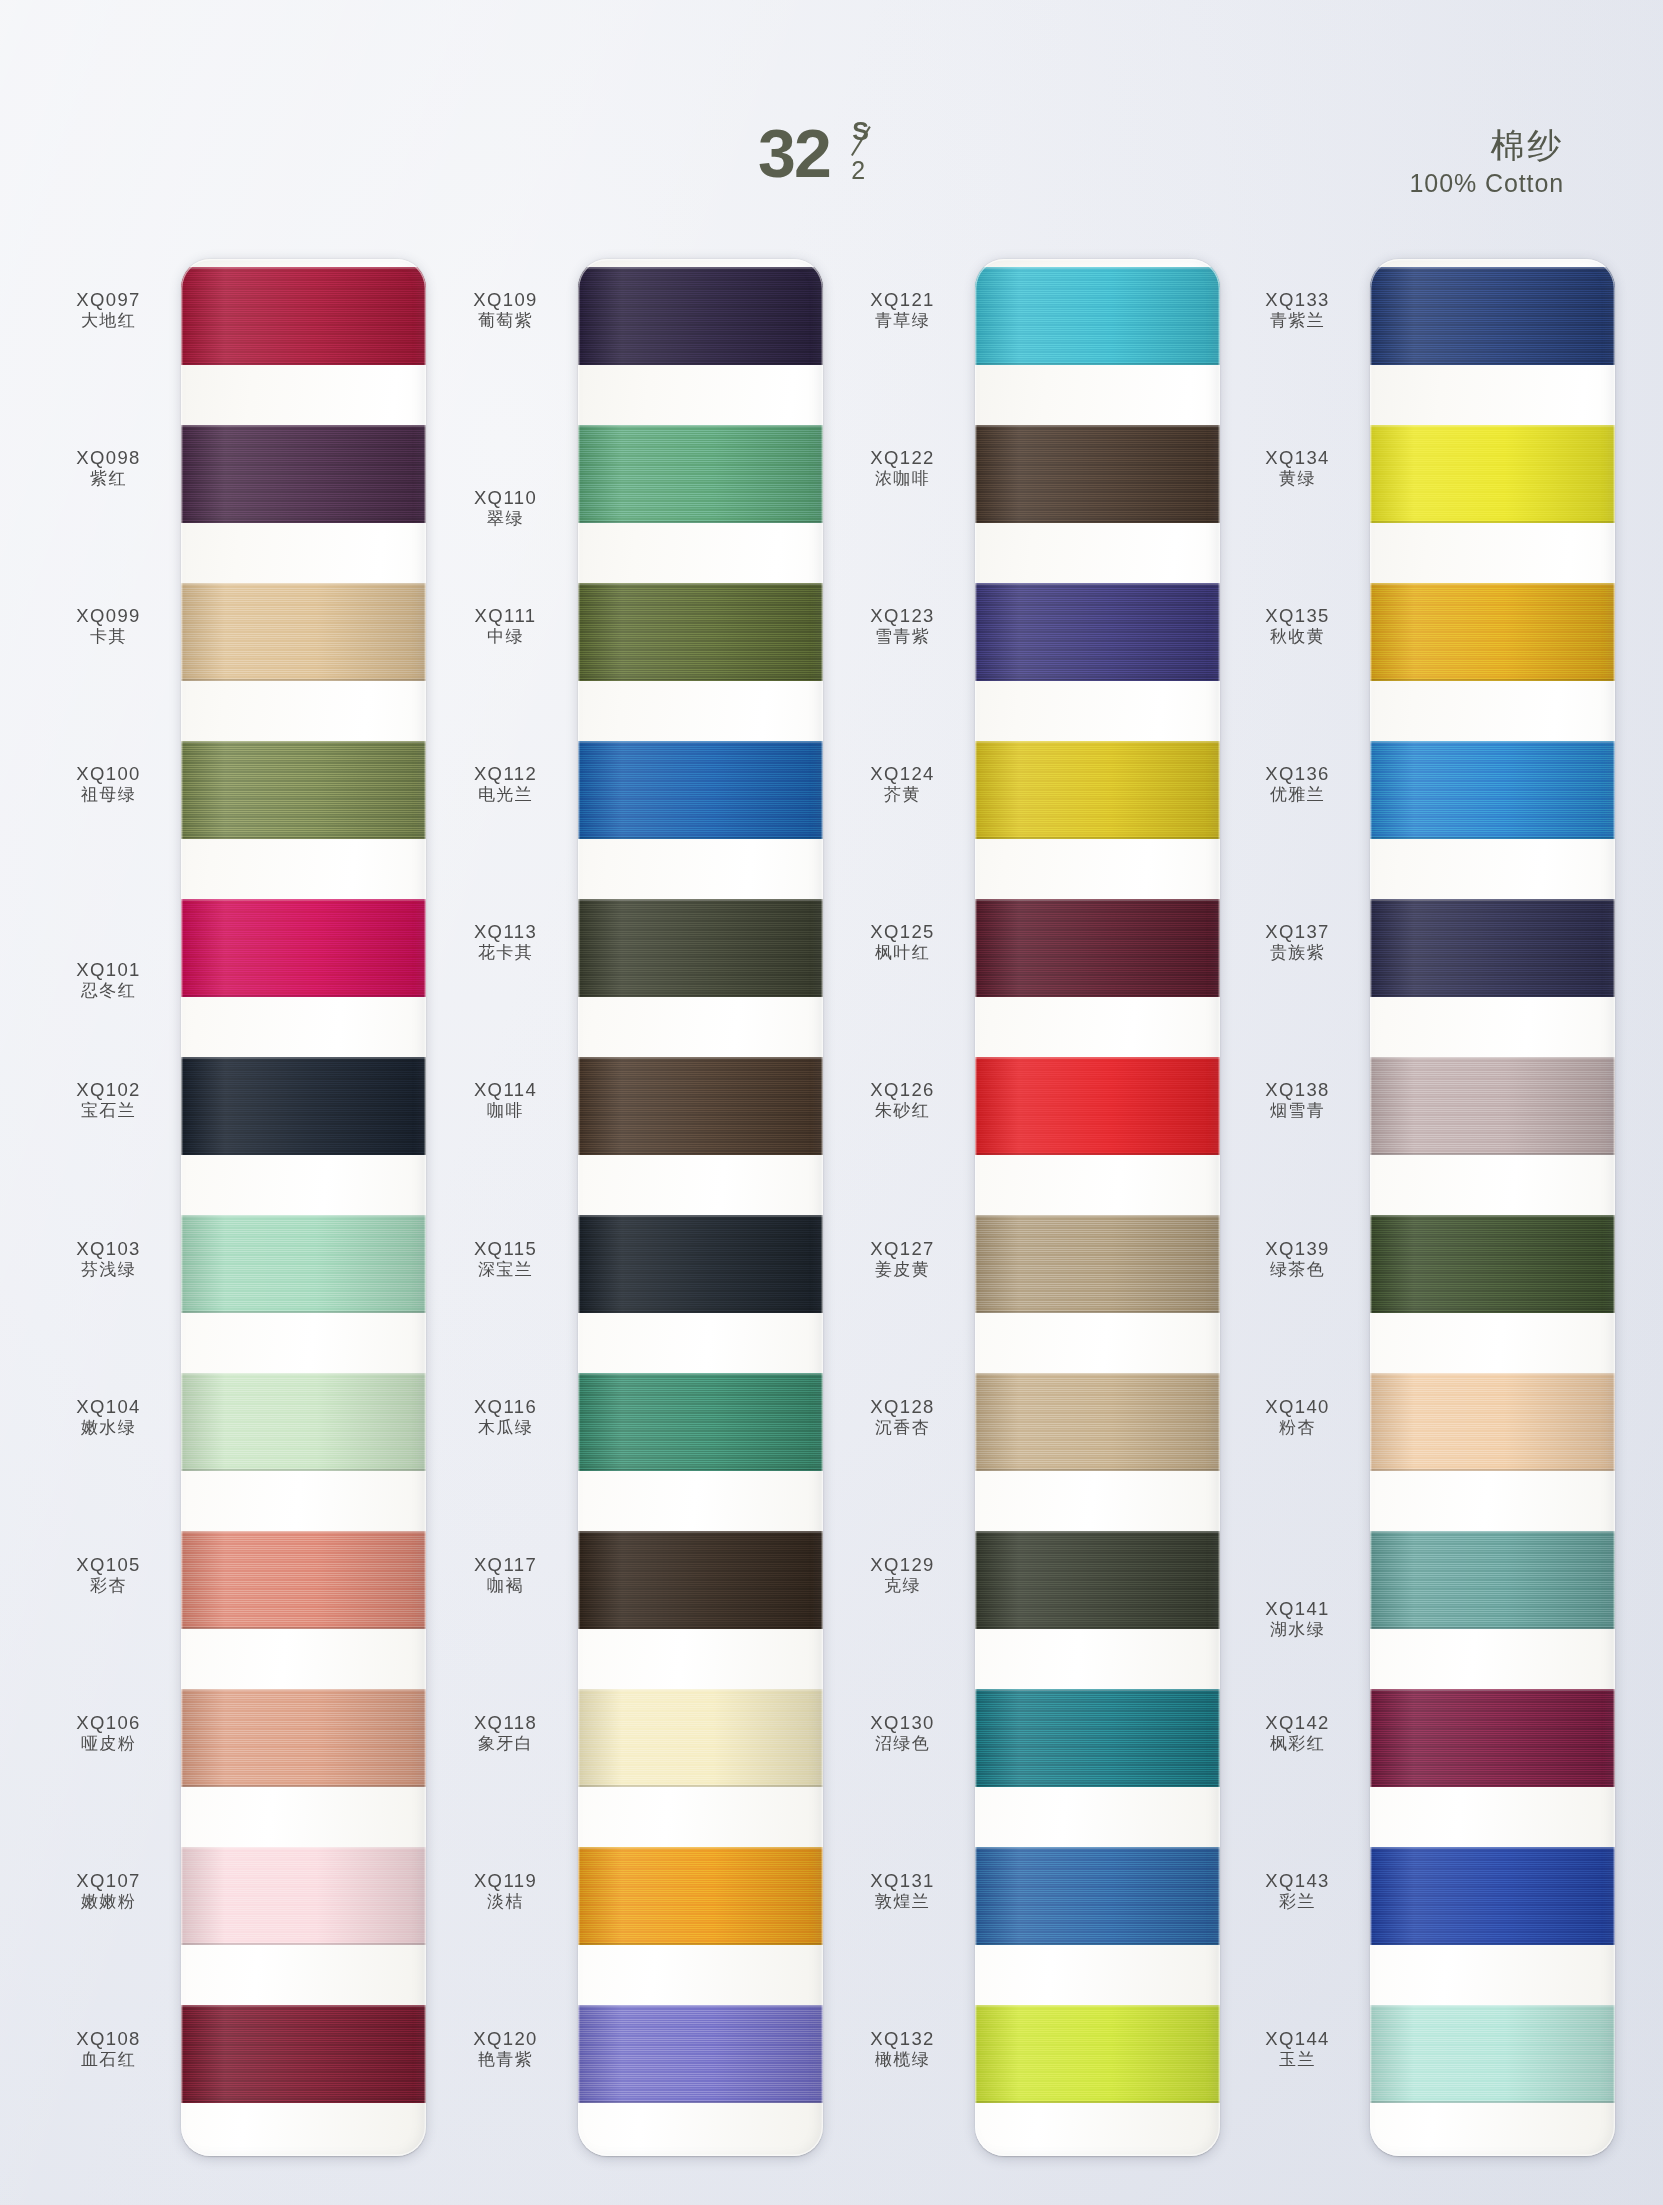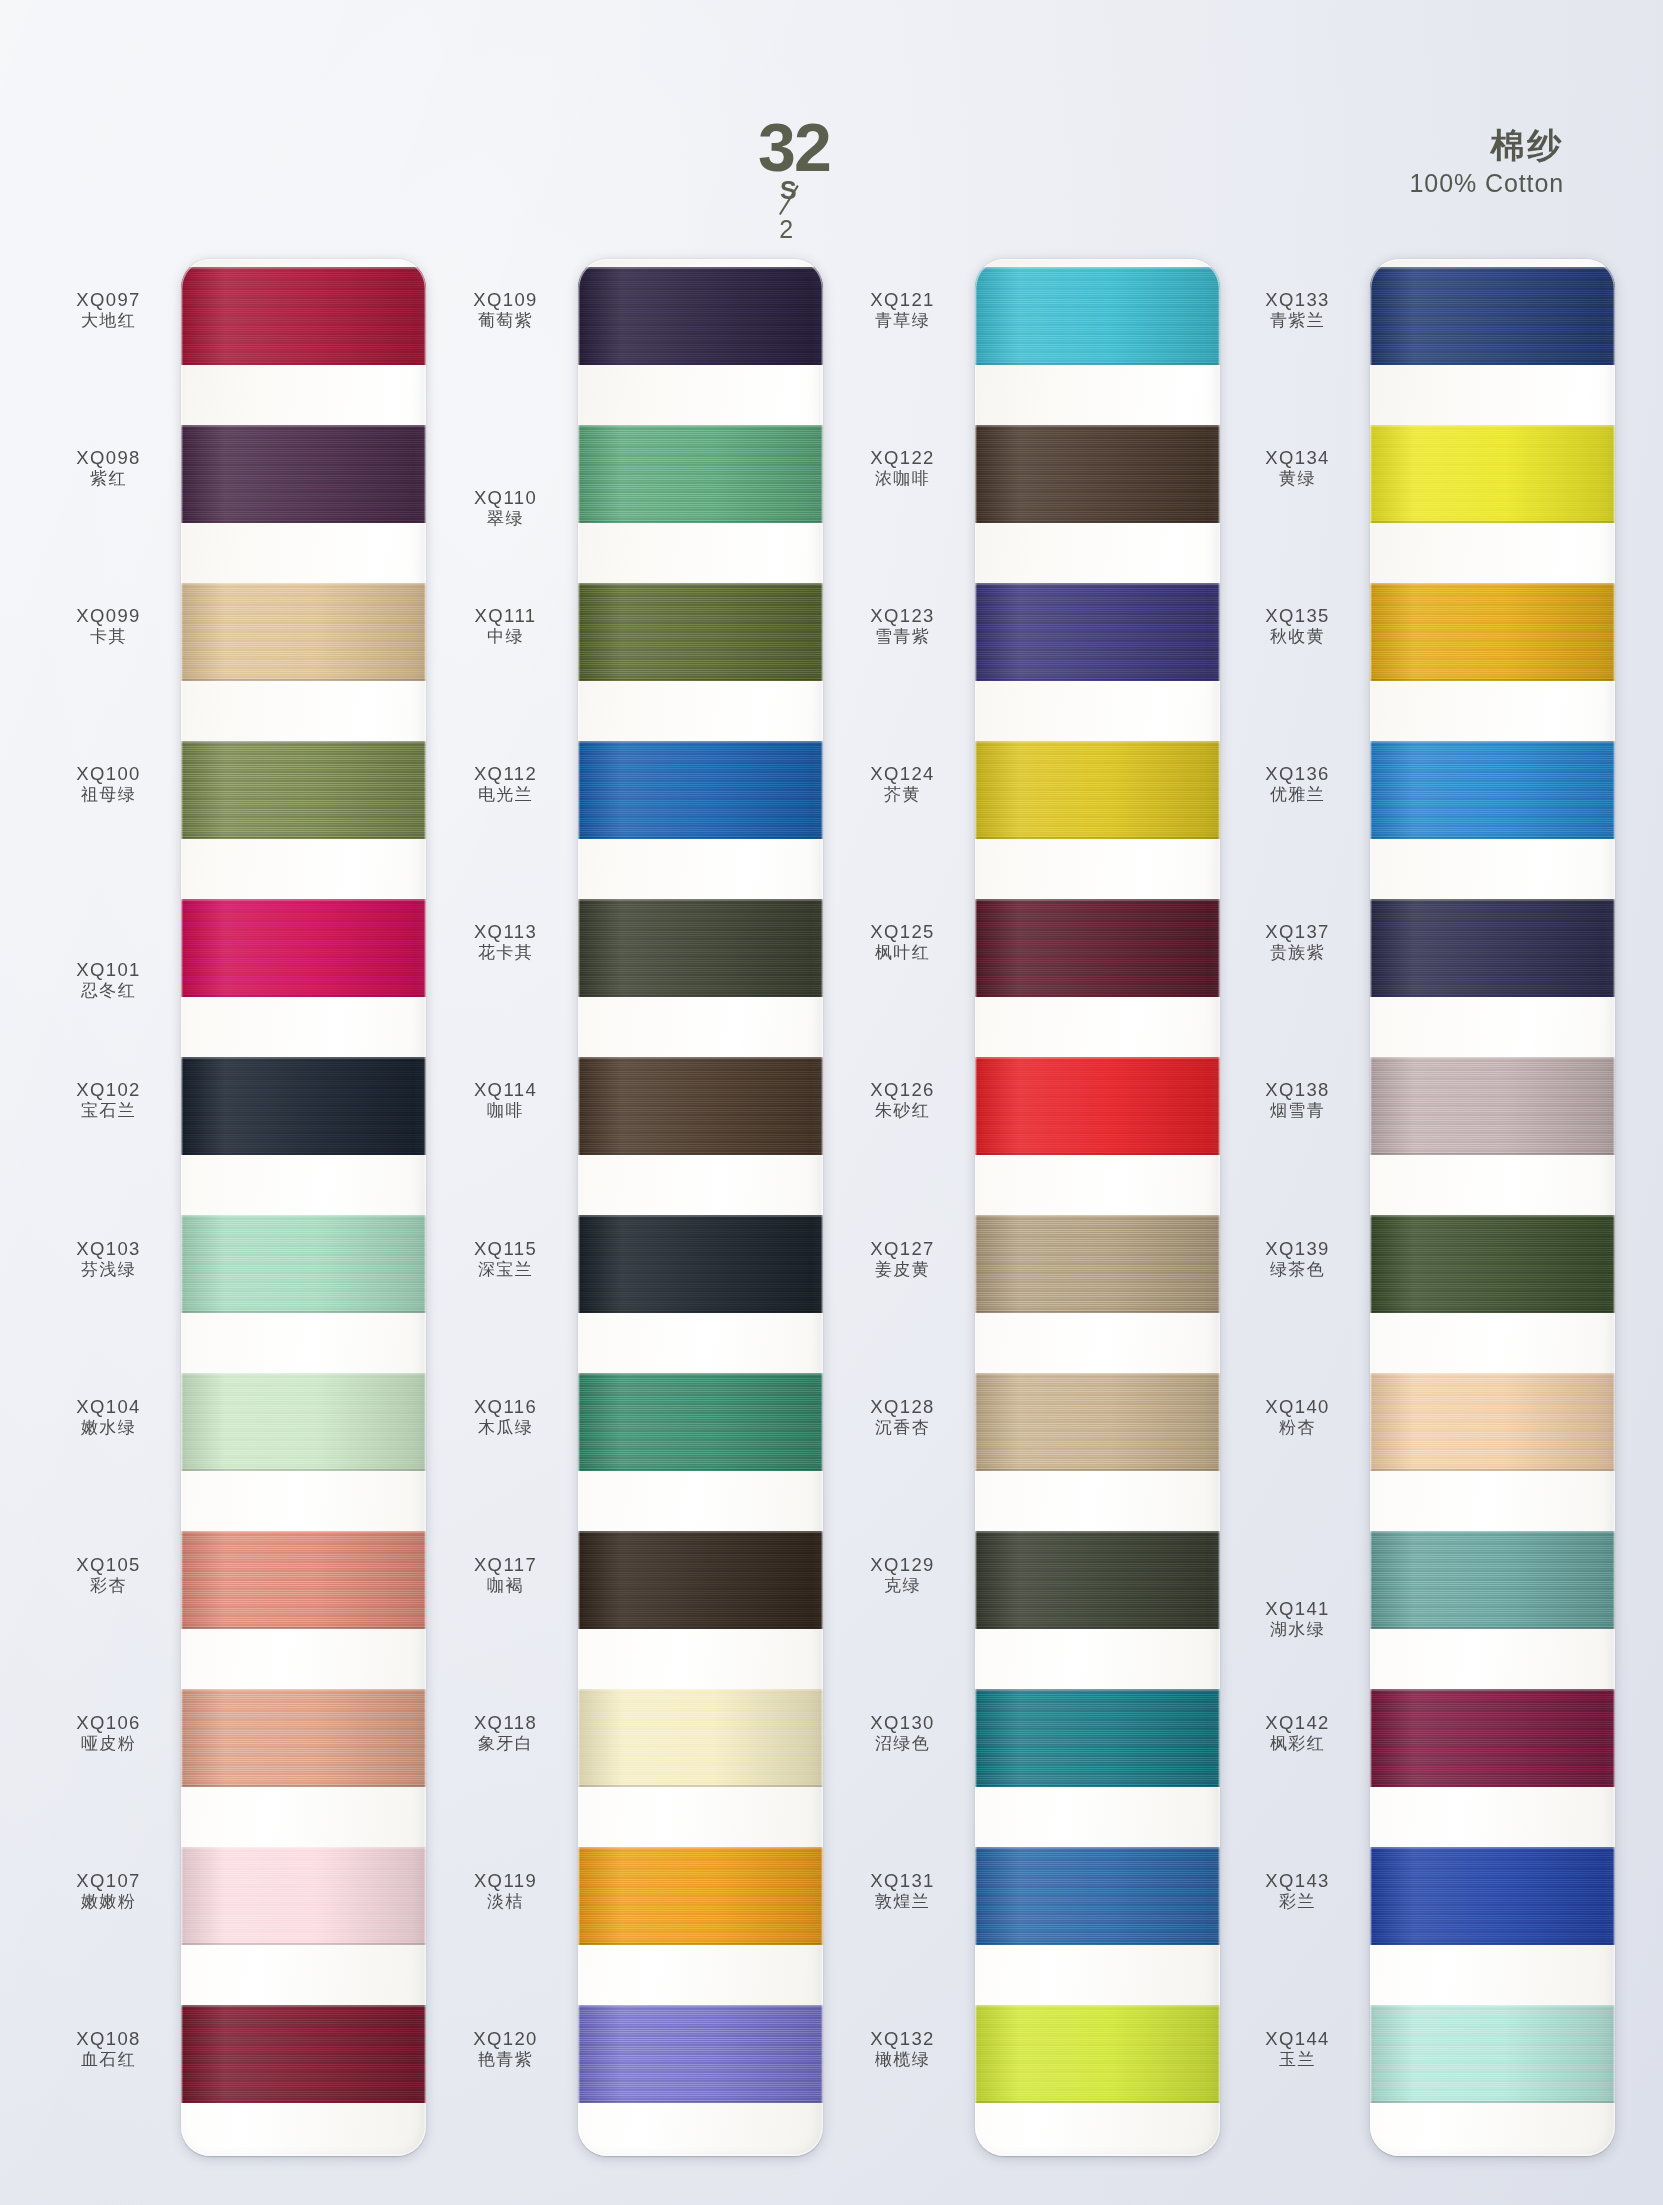--- a/index.html
+++ b/index.html
@@ -18,23 +18,22 @@
   .paper:after{
     content:"";position:absolute;inset:0;
     background:linear-gradient(110deg, rgba(255,255,255,0.45) 0%, rgba(255,255,255,0) 35%, rgba(210,214,226,0.25) 100%);
     pointer-events:none;
   }
 
   
   .header{position:absolute;left:0;top:0;width:1663px;height:259px;}
   .count-title{
     position:absolute;left:758px;top:118px;
-    display:flex;align-items:flex-start;
+    display:flex;align-items:flex-end;
     color:#5a5f4e;
-    flex-direction:column;
   }
   .count-num{
     font-size:68px;line-height:59px;font-weight:700;letter-spacing:-1.8px;
     color:#5a5f4e;
   }
   .count-frac{
     position:relative;width:55px;height:65px;margin-left:5.5px;
   }
   .count-sup{
     position:absolute;left:16.6px;top:-0.9px;font-size:25px;font-weight:700;color:#5a5f4e;
@@ -43,21 +42,21 @@
     position:absolute;left:8.3px;top:22px;width:34px;height:2.3px;background:#5a5f4e;
     transform:rotate(-58deg);transform-origin:center;
   }
   .count-sub{
     position:absolute;left:15.7px;top:38px;font-size:25px;font-weight:400;color:#5a5f4e;
   }
 
   .fiber{
     position:absolute;right:99px;top:125px;text-align:right;color:#55594d;
   }
-  .fiber-cn{font-size:34px;font-weight:700;letter-spacing:2.8px;line-height:40px;}
+  .fiber-cn{font-size:34px;font-weight:400;letter-spacing:2.8px;line-height:40px;}
   .fiber-en{font-size:25px;font-weight:400;letter-spacing:0.9px;line-height:30px;margin-top:2.8px;}
 
   
   .columns{position:absolute;left:0;top:0;width:1663px;height:2205px;}
   .column{position:absolute;top:259px;width:383px;height:1908px;}
   .col1{left:42px;}
   .col2{left:439px;}
   .col3{left:836px;}
   .col4{left:1231px;}
 

